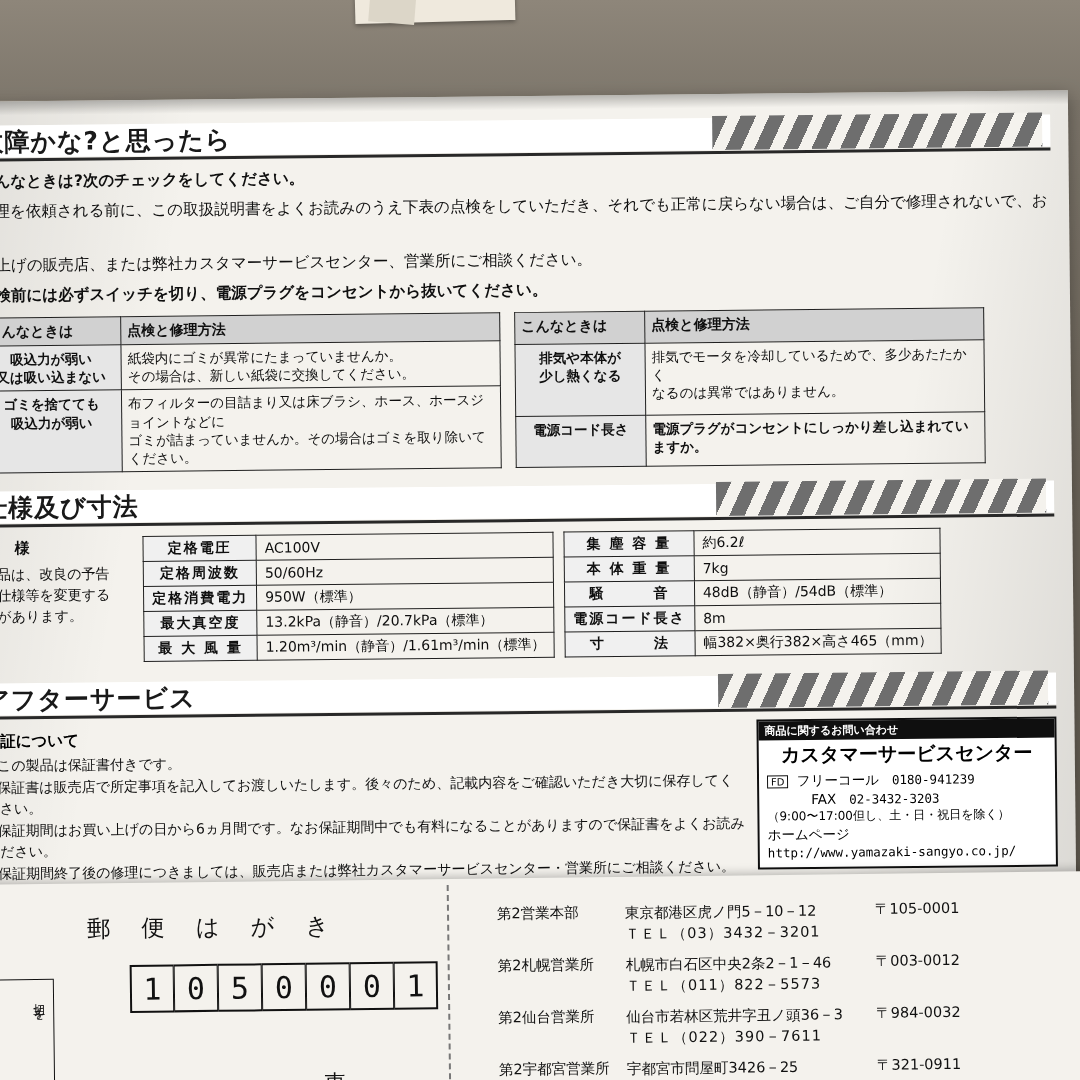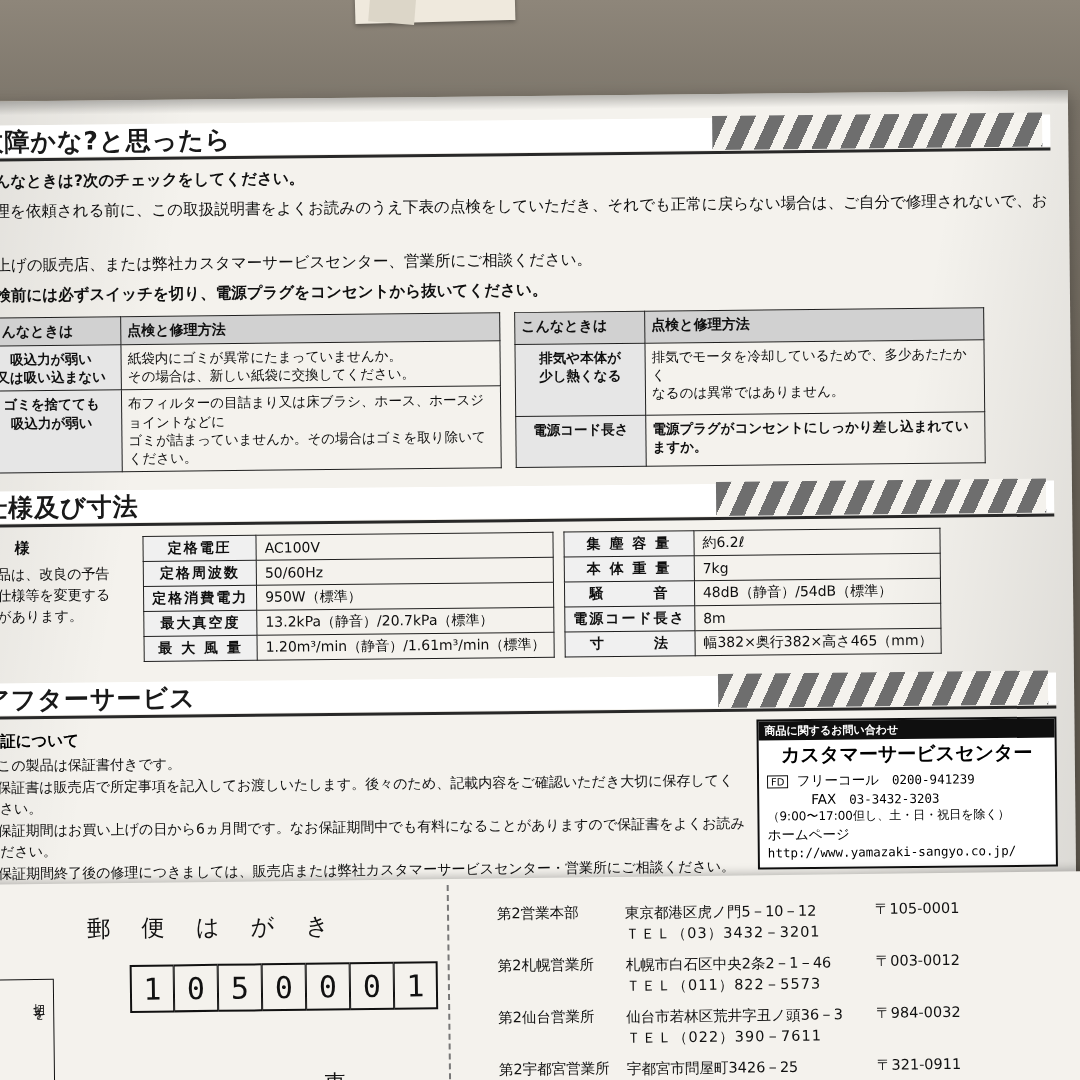--- a/index.html
+++ b/index.html
@@ -318,25 +318,25 @@
 
       </div>
 
       <div style="width:310px;">
         <div class="contact">
           <div class="cap">商品に関するお問い合わせ</div>
           <div class="title">カスタマーサービスセンター</div>
           <div class="line">
             <span class="freebox">FD</span>
             <span>フリーコール</span>
-            &nbsp;&nbsp;<span class="mono">0200-941239</span>
+            &nbsp;&nbsp;<span class="mono">0180-941239</span>
           </div>
           <div class="line" style="margin-left:52px;">
             <span>FAX</span>
-            &nbsp;&nbsp;<span class="mono">03-3432-3203</span>
+            &nbsp;&nbsp;<span class="mono">02-3432-3203</span>
           </div>
           <div class="line" style="font-size:12px;">（9:00〜17:00但し、土・日・祝日を除く）</div>
           <div class="line">ホームページ</div>
           <div class="line mono">http://www.yamazaki-sangyo.co.jp/</div>
         </div>
 
         <div class="company">
           <div style="display:flex;align-items:center;justify-content:flex-end;">
             <span class="logo"></span>
             <div style="text-align:left;">

